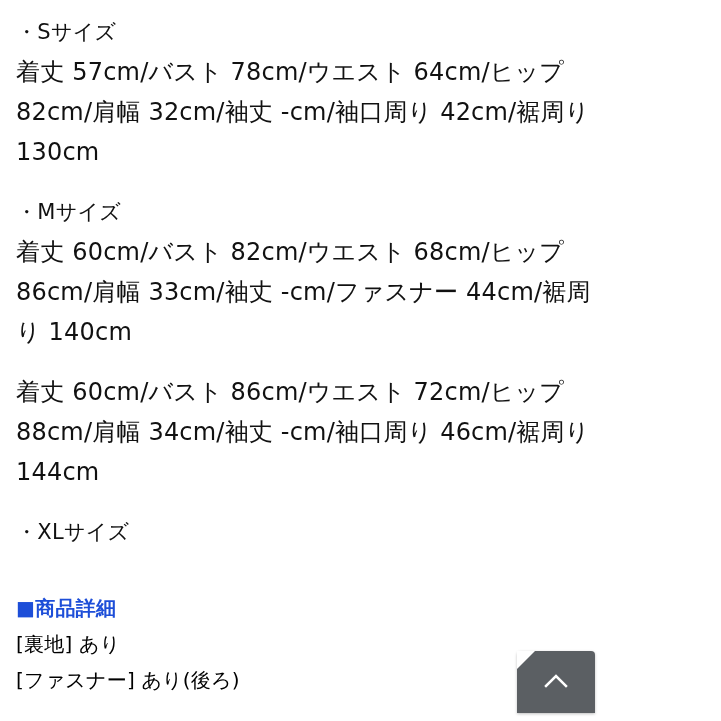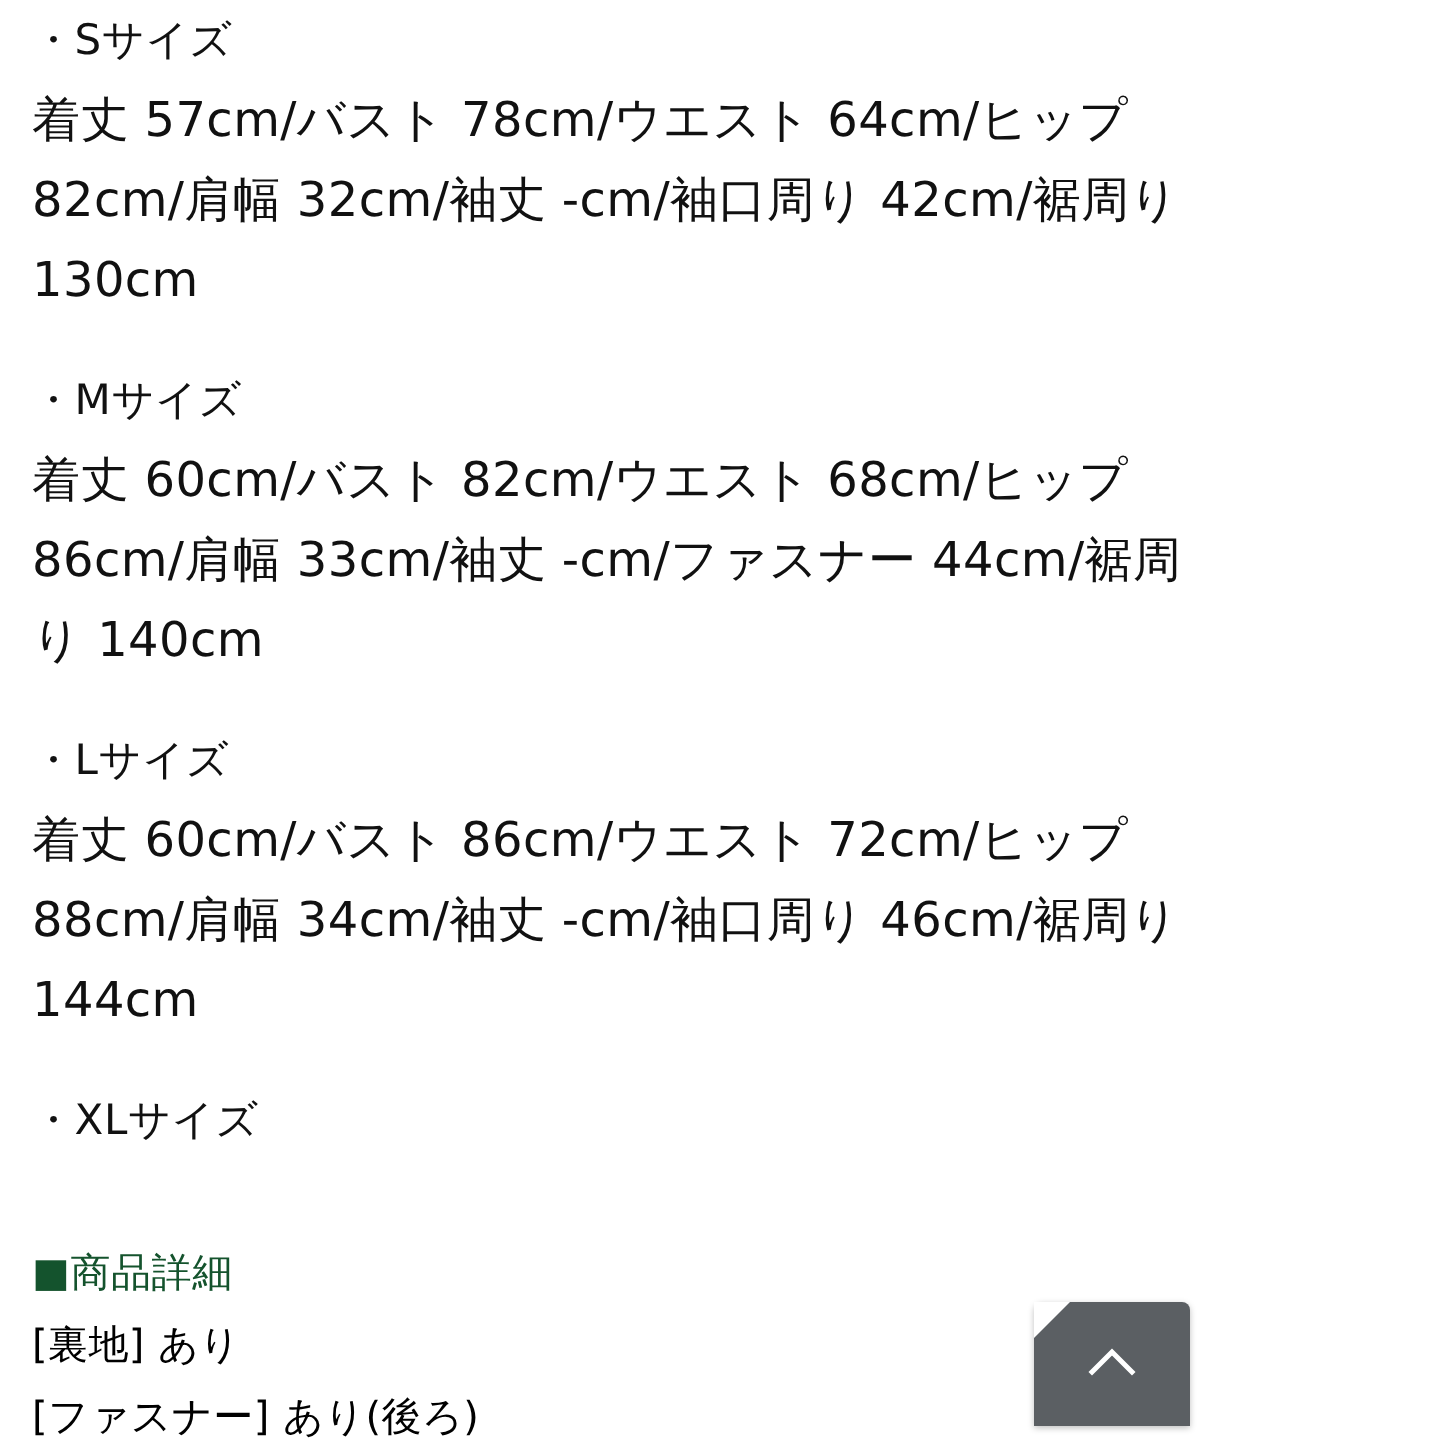--- a/index.html
+++ b/index.html
@@ -12,21 +12,21 @@
     background: #ffffff;
     font-family: "DejaVu Sans", "Liberation Sans", sans-serif;
     color: #111111;
     overflow: hidden;
   }
   .page {
     position: relative;
     width: 609px;
     height: 721px;
     box-sizing: border-box;
-    padding: 0 16px;
+    padding: 12px 16px;
     background: #ffffff;
   }
   .spec-block {
     margin: 0;
     padding: 0;
   }
   .size-heading {
     font-size: 21px;
     line-height: 40px;
     letter-spacing: 0.3px;
@@ -41,22 +41,22 @@
   }
   .gap-small {
     height: 20px;
   }
   .gap-medium {
     height: 38px;
   }
   .detail-heading {
     font-size: 20px;
     line-height: 36px;
-    font-weight: normal;
-    color: #14532d;
+    font-weight: bold;
+    color: #1d4ed8;
     letter-spacing: 0.3px;
   }
   .detail-line {
     font-size: 20px;
     line-height: 36px;
     color: #000000;
     letter-spacing: 0.2px;
   }
   .scroll-top-button {
     position: absolute;
@@ -101,21 +101,20 @@
   <div class="gap-small"></div>
 
   <div class="spec-block">
     <div class="size-heading">・Mサイズ</div>
     <div class="size-detail">着丈 60cm/バスト 82cm/ウエスト 68cm/ヒップ 86cm/肩幅 33cm/袖丈 -cm/ファスナー 44cm/裾周り 140cm</div>
   </div>
 
   <div class="gap-small"></div>
 
   <div class="spec-block">
-    <div class="size-heading">・Lサイズ</div>
     <div class="size-detail">着丈 60cm/バスト 86cm/ウエスト 72cm/ヒップ 88cm/肩幅 34cm/袖丈 -cm/袖口周り 46cm/裾周り 144cm</div>
   </div>
 
   <div class="gap-small"></div>
 
   <div class="spec-block">
     <div class="size-heading">・XLサイズ</div>
   </div>
 
   <div class="gap-medium"></div>

